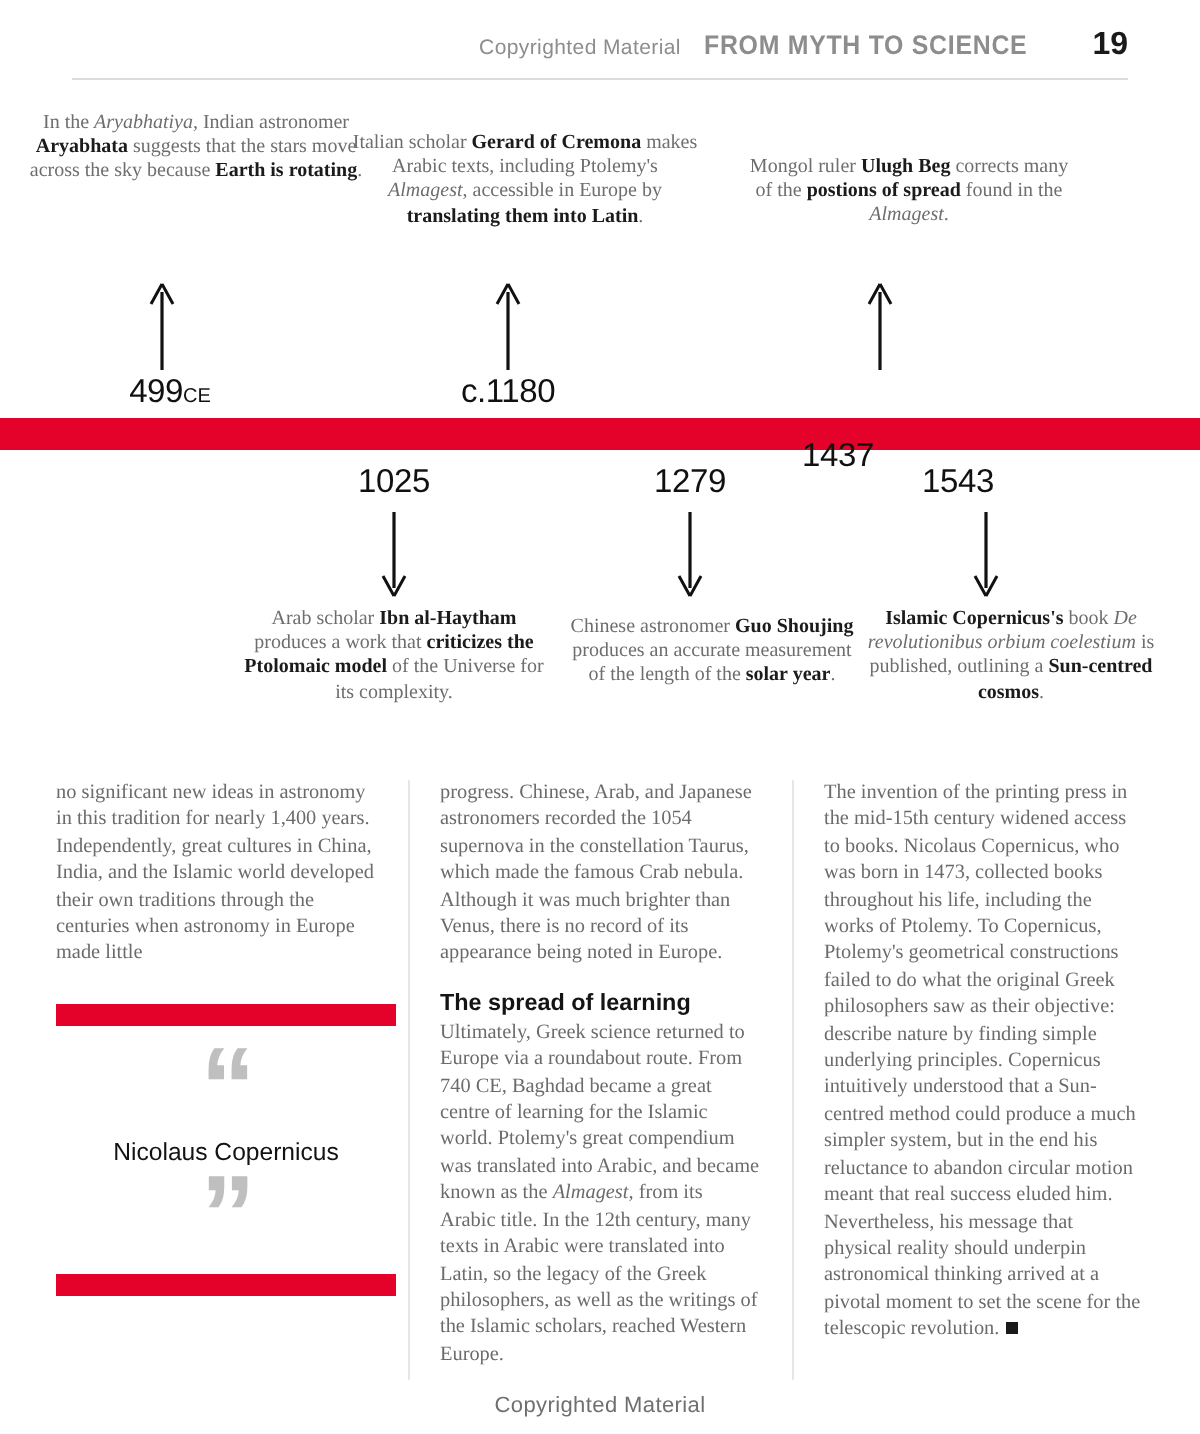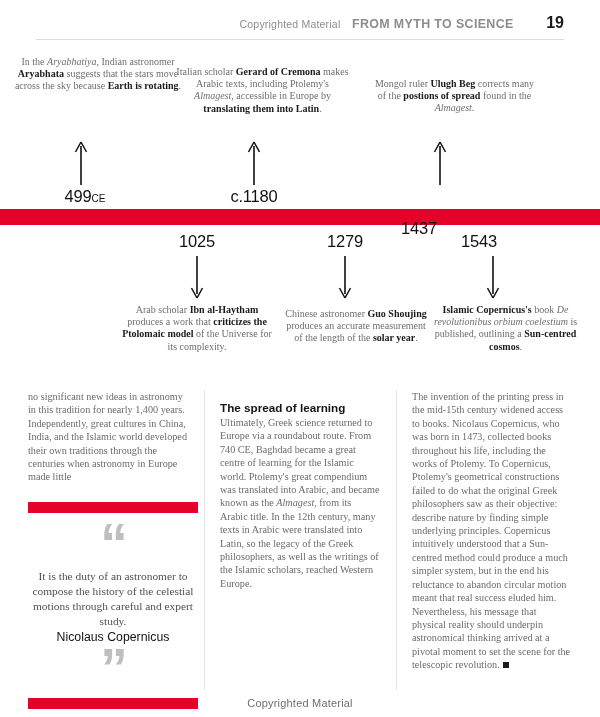--- a/index.html
+++ b/index.html
@@ -205,28 +205,28 @@
   </div>
 
   <div class="cols">
 
     <div class="col c1">
       <p>no significant new ideas in astronomy in this tradition for nearly 1,400 years. Independently, great cultures in China, India, and the Islamic world developed their own traditions through the centuries when astronomy in Europe made little</p>
 
       <div class="pullquote">
         <div class="pq-rule"></div>
         <div class="pq-mark pq-open">“</div>
-        <div class="pq-text">It is the duty of an astronomer to compose the history of the celestial motions through careful and expert study.</div>
         <div class="pq-attr">Nicolaus Copernicus</div>
         <div class="pq-mark pq-close">”</div>
         <div class="pq-rule"></div>
       </div>
     </div>
 
     <div class="col c2">
+      <p>progress. Chinese, Arab, and Japanese astronomers recorded the 1054 supernova in the constellation Taurus, which made the famous Crab nebula. Although it was much brighter than Venus, there is no record of its appearance being noted in Europe.</p>
       <h3>The spread of learning</h3>
       <p>Ultimately, Greek science returned to Europe via a roundabout route. From 740 <span class="sc">CE</span>, Baghdad became a great centre of learning for the Islamic world. Ptolemy's great compendium was translated into Arabic, and became known as the <i>Almagest</i>, from its Arabic title. In the 12th century, many texts in Arabic were translated into Latin, so the legacy of the Greek philosophers, as well as the writings of the Islamic scholars, reached Western Europe.</p>
     </div>
 
     <div class="col c3">
       <p><span>The invention of the printing press in the mid-15th century widened access to books. Nicolaus Copernicus, who was born in 1473, collected books throughout his life, including the works of Ptolemy. To Copernicus, Ptolemy's geometrical constructions failed to do what the original Greek philosophers saw as their objective: describe nature by finding simple underlying principles. Copernicus intuitively understood that a Sun-centred method could produce a much simpler system, but in the end his reluctance to abandon circular motion meant that real success eluded him. Nevertheless, his message that physical reality should underpin astronomical thinking arrived at a pivotal moment to set the scene for the telescopic revolution.</span><span class="endmark"></span></p>
     </div>
   </div>
 
   <div class="copy-bottom">Copyrighted Material</div>

